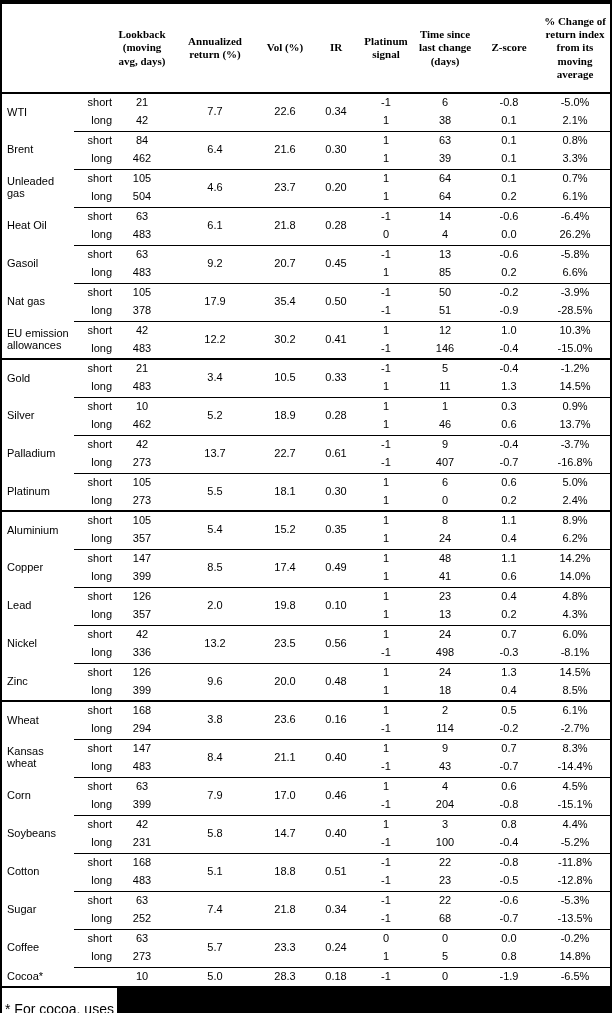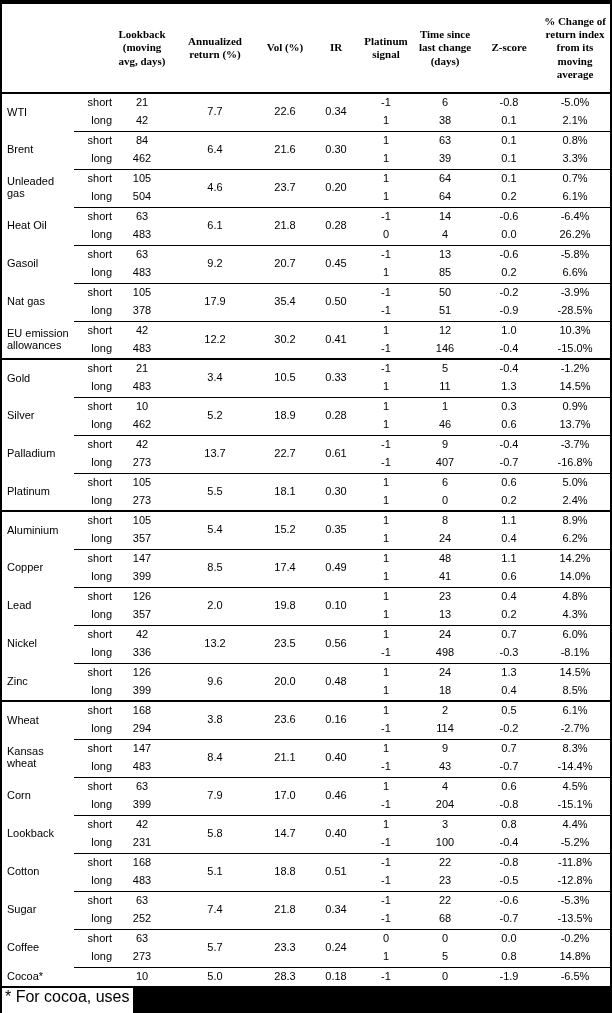--- a/index.html
+++ b/index.html
@@ -51,23 +51,23 @@
   .footnote {
     box-sizing: border-box;
     border-top: 2px solid #000;
     height: 21px;
     display: flex;
     flex: 1;
     background: #000;
   }
   .footnote .label {
     background: #fff;
-    font-size: 16px;
+    font-size: 14px;
     line-height: 18px;
-    padding: 0 3px 0 3px;
+    padding: 12px 3px 0 3px;
     white-space: nowrap;
   }
   .footnote .redaction { flex: 1; background: #000; }
 </style>
 </head>
 <body>
 
 <div class="frame">
   <table>
     <colgroup>
@@ -471,21 +471,21 @@
         </tr>
         <tr>
           <td class="leg">long</td>
           <td>399</td>
           <td>-1</td>
           <td>204</td>
           <td>-0.8</td>
           <td>-15.1%</td>
         </tr>
         <tr>
-          <td class="name" rowspan="2">Lookback</td>
+          <td class="name" rowspan="2">Soybeans</td>
           <td class="leg sep">short</td>
           <td class="sep">42</td>
           <td class="sep" rowspan="2">5.8</td>
           <td class="sep" rowspan="2">14.7</td>
           <td class="sep" rowspan="2">0.40</td>
           <td class="sep">1</td>
           <td class="sep">3</td>
           <td class="sep">0.8</td>
           <td class="sep">4.4%</td>
         </tr>

